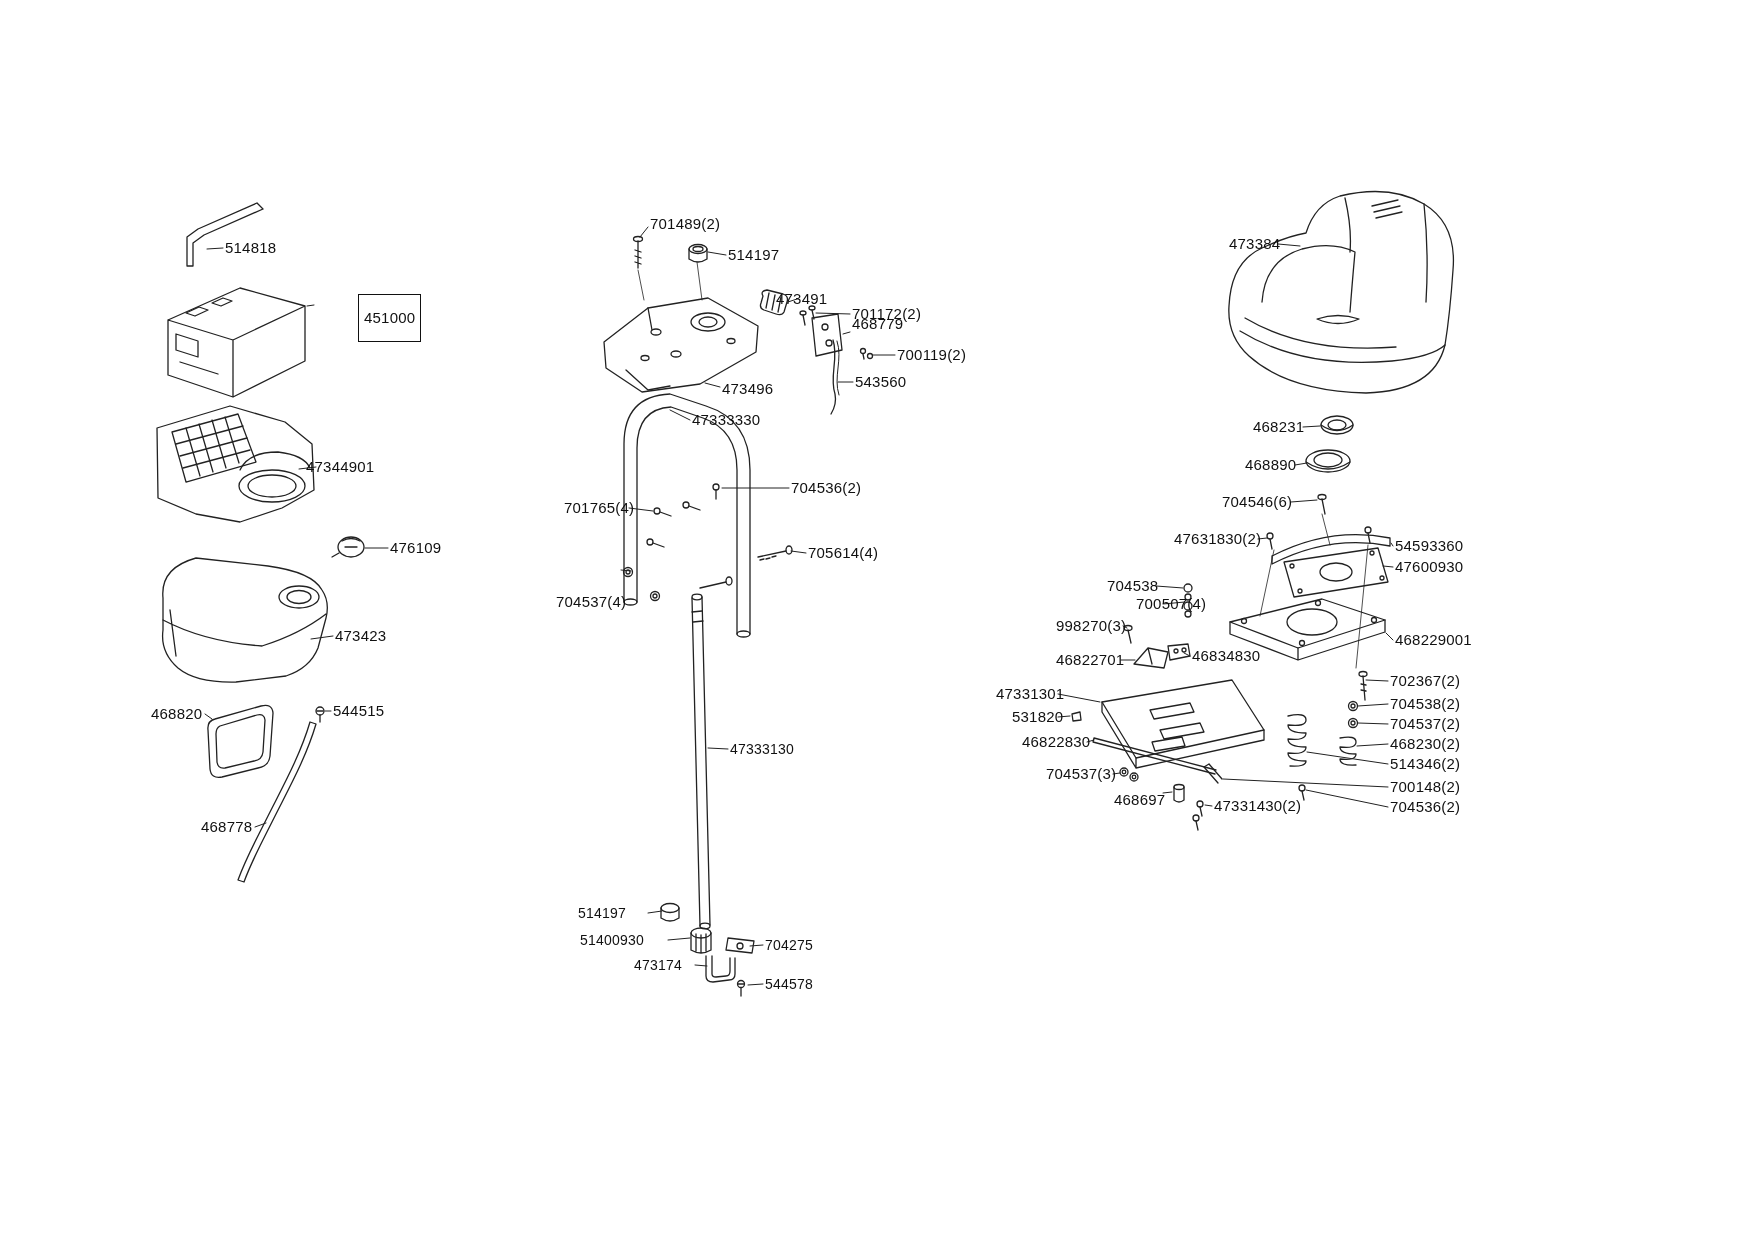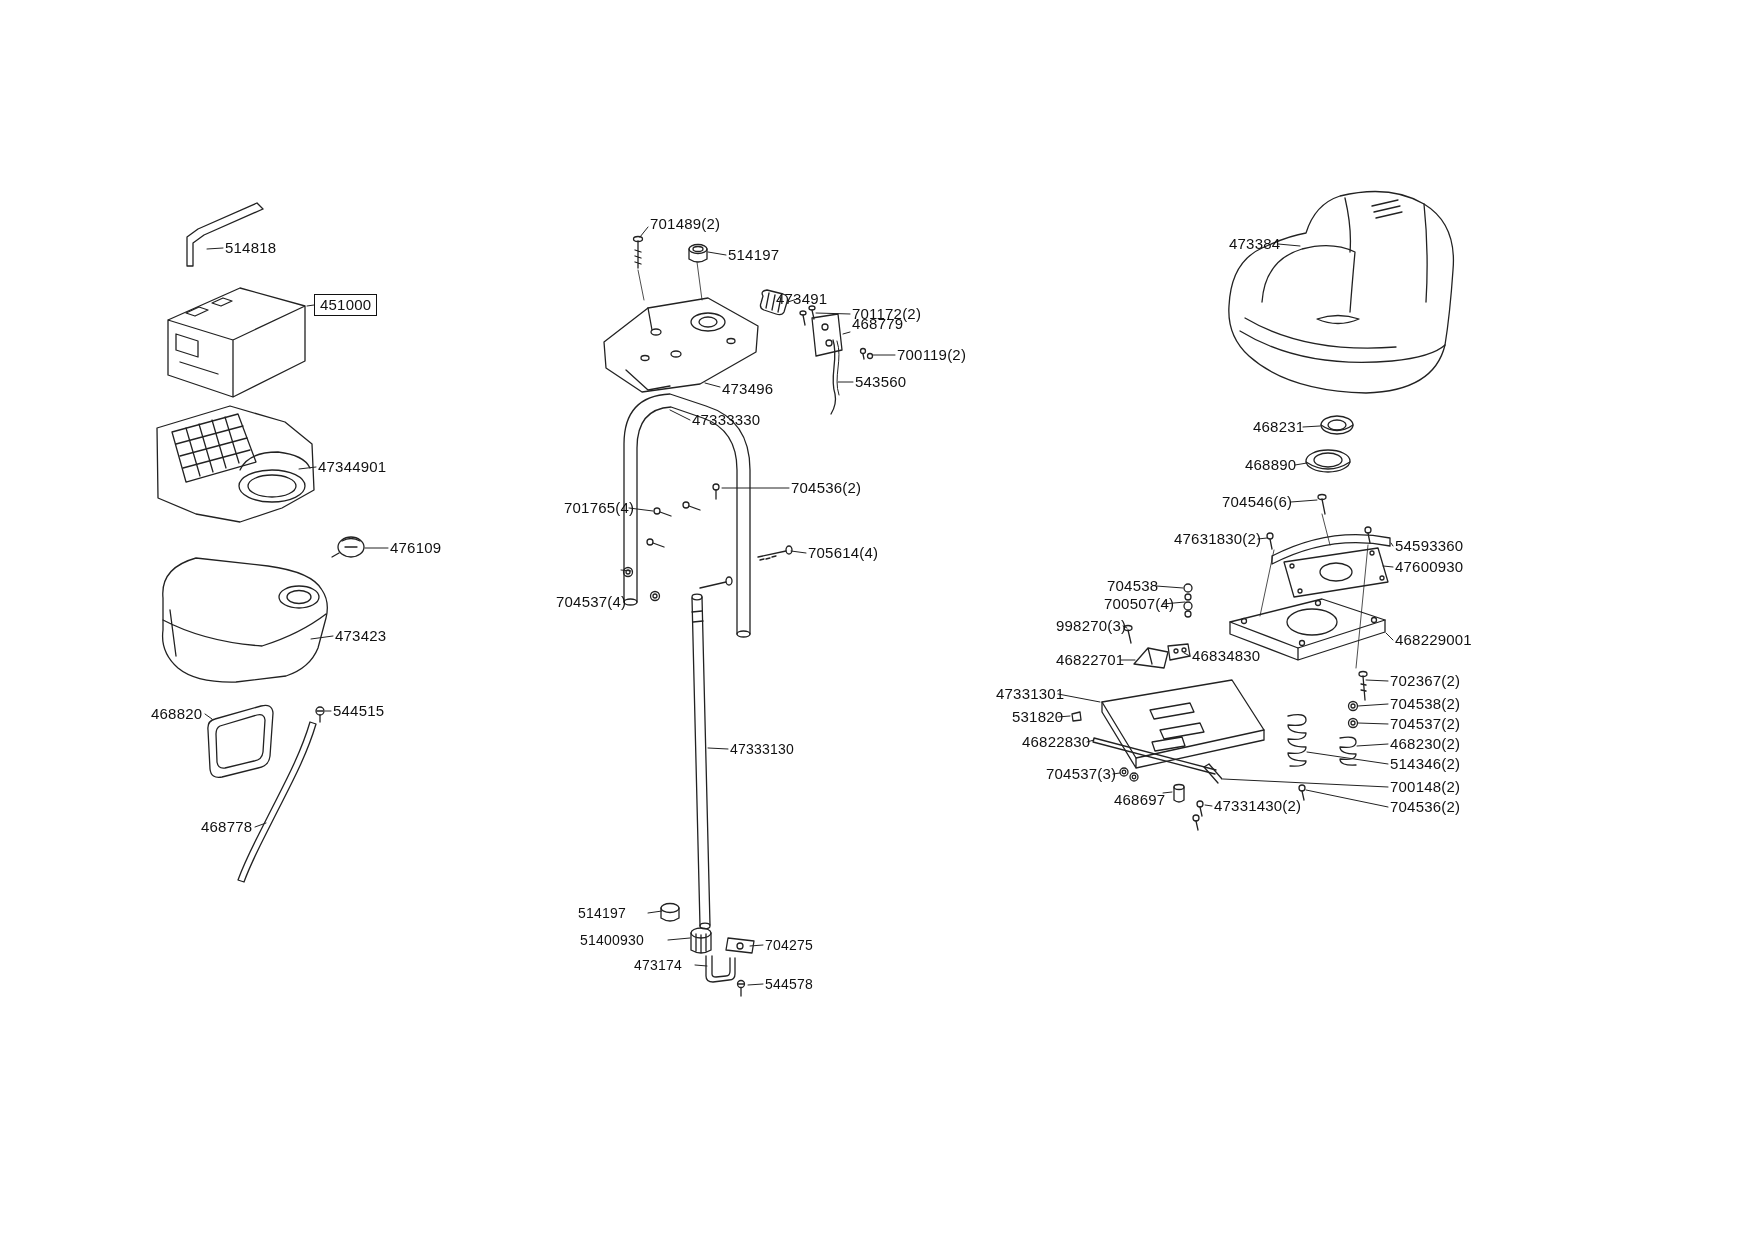--- a/index.html
+++ b/index.html
@@ -6,21 +6,21 @@
   .canvas{
     position:relative;width:1754px;height:1240px;background:#ffffff;
     font-family:"Liberation Sans",sans-serif;overflow:hidden;color:#111;
   }
   .canvas svg{position:absolute;left:0;top:0;}
   .label{
     position:absolute;font-size:15px;line-height:16px;color:#111;
     white-space:nowrap;letter-spacing:.2px;
   }
   .label.lg{font-size:14px;line-height:19px;}
-  .label.boxed{border:1.3px solid #111;padding:2px 5px;background:#fff;}
+  .label.boxed{border:1.3px solid #111;padding:15px 5px;background:#fff;margin-left:44px;}
 </style>
 </head>
 <body>
 
 <div class="canvas">
 
 <svg width="1754" height="1240" viewBox="0 0 1754 1240">
 <g fill="none" stroke="#222" stroke-width="1.3" stroke-linejoin="round" stroke-linecap="round">
 
   <g>
@@ -338,21 +338,21 @@
     <path d="M223,248 L207,249 M314,305 L307,306 M316,467 L299,469 M388,548 L365,548 M333,636 L311,639 M205,714 L212,719 M331,711 L325,711 M255,827 L266,823"></path>
     <path d="M648,227 L640,237 M726,255 L708,252 M797,299 L788,302 M850,314 L816,313 M850,332 L843,334 M895,355 L873,355 M853,382 L838,382 M720,387 L705,383 M690,420 L670,410 M789,488 L722,488 M629,508 L653,511 M806,553 L791,551 M621,570 L631,571 M728,749 L708,748 M648,913 L662,911 M668,940 L690,938 M763,945 L750,946 M695,965 L707,966 M763,984 L748,985"></path>
     <path d="M1278,244 L1300,246 M1303,427 L1320,426 M1295,465 L1307,463 M1291,502 L1317,500 M1258,539 L1267,538 M1393,546 L1391,543 M1393,567 L1383,566 M1156,586 L1183,588 M1163,604 L1185,602 M1123,626 L1127,628 M1121,660 L1135,660 M1190,656 L1184,653 M1393,640 L1386,633 M1058,694 L1100,702 M1058,717 L1070,716 M1388,681 L1366,680 M1388,704 L1358,706 M1388,724 L1358,723 M1388,744 L1357,746 M1087,742 L1094,740 M1388,764 L1307,752 M1113,774 L1120,773 M1388,787 L1223,779 M1163,793 L1172,792 M1388,807 L1306,790 M1212,806 L1205,805"></path>
   </g>
 
 </g>
 </svg>
 
 <div class="label" style="left:225px;top:240px">514818</div>
 <div class="label boxed" style="left:314px;top:294px">451000</div>
-<div class="label" style="left:318px;top:459px">47344901</div>
+<div class="label" style="left:306px;top:459px">47344901</div>
 <div class="label" style="left:390px;top:540px">476109</div>
 <div class="label" style="left:335px;top:628px">473423</div>
 <div class="label" style="left:151px;top:706px">468820</div>
 <div class="label" style="left:333px;top:703px">544515</div>
 <div class="label" style="left:201px;top:819px">468778</div>
 
 <div class="label" style="left:650px;top:216px">701489(2)</div>
 <div class="label" style="left:728px;top:247px">514197</div>
 <div class="label" style="left:776px;top:291px">473491</div>
 <div class="label" style="left:852px;top:306px">701172(2)</div>
@@ -373,21 +373,21 @@
 <div class="label lg" style="left:765px;top:975px">544578</div>
 
 <div class="label" style="left:1229px;top:236px">473384</div>
 <div class="label" style="left:1253px;top:419px">468231</div>
 <div class="label" style="left:1245px;top:457px">468890</div>
 <div class="label" style="left:1222px;top:494px">704546(6)</div>
 <div class="label" style="left:1174px;top:531px">47631830(2)</div>
 <div class="label" style="left:1395px;top:538px">54593360</div>
 <div class="label" style="left:1395px;top:559px">47600930</div>
 <div class="label" style="left:1107px;top:578px">704538</div>
-<div class="label" style="left:1104px;top:596px">700507(4)</div>
+<div class="label" style="left:1136px;top:596px">700507(4)</div>
 <div class="label" style="left:1056px;top:618px">998270(3)</div>
 <div class="label" style="left:1056px;top:652px">46822701</div>
 <div class="label" style="left:1192px;top:648px">46834830</div>
 <div class="label" style="left:1395px;top:632px">468229001</div>
 <div class="label" style="left:996px;top:686px">47331301</div>
 <div class="label" style="left:1012px;top:709px">531820</div>
 <div class="label" style="left:1390px;top:673px">702367(2)</div>
 <div class="label" style="left:1390px;top:696px">704538(2)</div>
 <div class="label" style="left:1390px;top:716px">704537(2)</div>
 <div class="label" style="left:1390px;top:736px">468230(2)</div>

